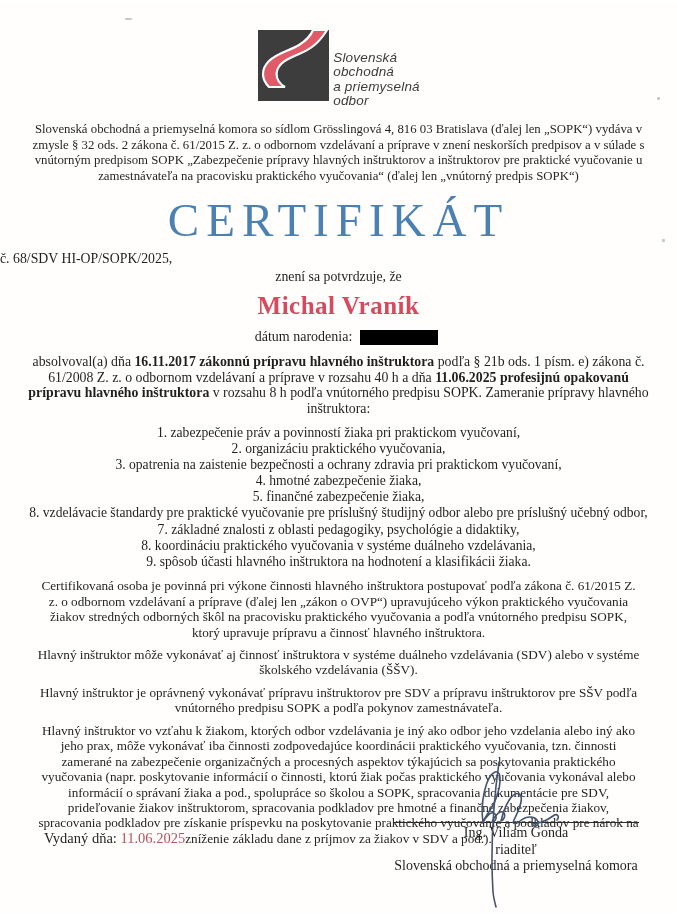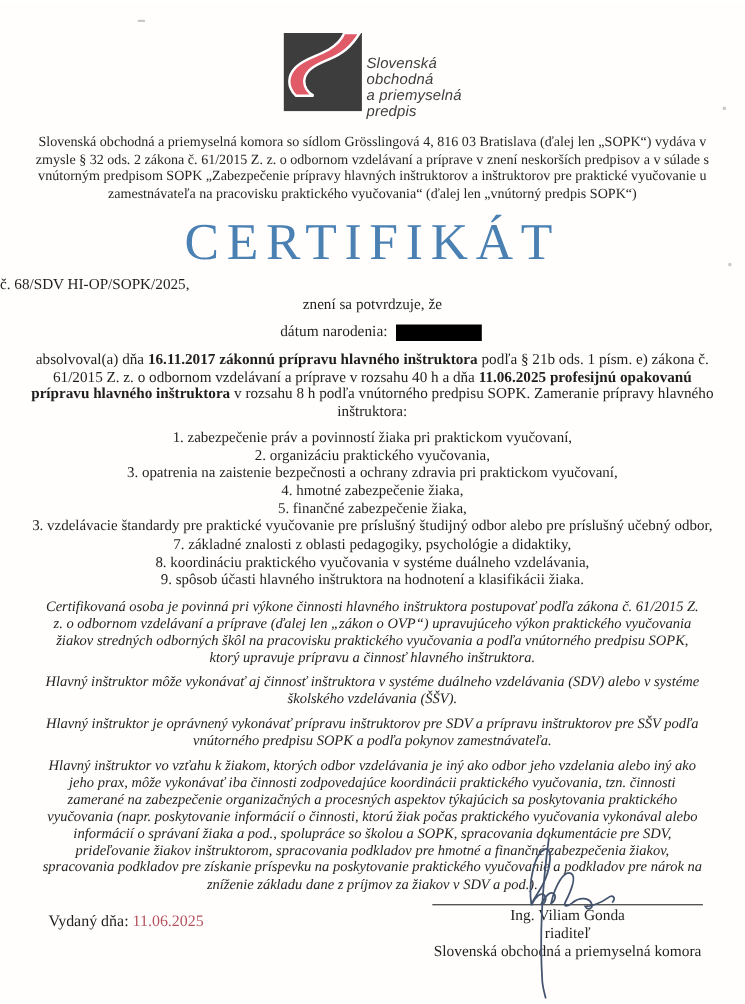--- a/index.html
+++ b/index.html
@@ -65,21 +65,20 @@
   .body-par b{font-weight:bold;}
   .goal-list{
     width:640px;margin:10px auto 0;
     text-align:center;
     font-size:13.6px;line-height:1.0;
   }
   .goal-list div{margin-bottom:2.5px;}
   
   .notes{
     width:604px;margin:10px auto 0;
-    font-style:italic;
     text-align:center;
     font-size:13.2px;line-height:1.17;
     color:#242424;
   }
   .notes p{margin:0 0 7px 0;}
   
   .footer{
     position:absolute;left:0;right:0;top:820px;
     display:flex;justify-content:space-between;
     padding:0 38px 0 44px;
@@ -111,46 +110,47 @@
 
   <div class="logo-row">
     <svg class="logo-mark" viewBox="0 0 73 73" aria-hidden="true">
       <rect x="1" y="1" width="71" height="71" fill="#3d3d3d"></rect>
       <path d="M56,1 L70,1 C62,14 54,20 42,25 C30,30 22,34 20,42 C18,50 24,56 28,58 L12,58 C4,50 4,40 12,32 C20,24 32,22 42,16 C50,11 54,6 56,1 Z" fill="#e15a68" stroke="#ffffff" stroke-width="2.2"></path>
     </svg>
     <div class="logo-text">
       <div>Slovenská</div>
       <div>obchodná</div>
       <div>a priemyselná</div>
-      <div>predpis</div>
+      <div>odbor</div>
     </div>
   </div>
 
   <div class="intro">Slovenská obchodná a priemyselná komora so sídlom Grösslingová 4, 816 03 Bratislava (ďalej len „SOPK“) vydáva v zmysle § 32 ods. 2 zákona č. 61/2015 Z. z. o odbornom vzdelávaní a príprave v znení neskorších predpisov a v súlade s vnútorným predpisom SOPK „Zabezpečenie prípravy hlavných inštruktorov a inštruktorov pre praktické vyučovanie u zamestnávateľa na pracovisku praktického vyučovania“ (ďalej len „vnútorný predpis SOPK“)</div>
 
   <div class="title">CERTIFIKÁT</div>
   <div class="cert-number">č. 68/SDV HI-OP/SOPK/2025,</div>
   <div class="confirm-line">znení sa potvrdzuje, že</div>
+  <div class="holder-name">Michal Vraník</div>
 
   <div class="dob-row">
     <span>dátum narodenia:</span>
     <span class="dob-redaction"></span>
   </div>
 
   <div class="body-par">
-    <span>absolvoval(a) dňa </span><b>16.11.2017 zákonnú prípravu hlavného inštruktora</b><span> podľa § 21b ods. 1 písm. e) zákona č. 61/2015 Z. z. o odbornom vzdelávaní a príprave v rozsahu 40 h a dňa </span><b>11.06.2025 profesijnú opakovanú prípravu hlavného inštruktora</b><span> v rozsahu 8 h podľa vnútorného predpisu SOPK. Zameranie prípravy hlavného inštruktora:</span>
+    <span>absolvoval(a) dňa </span><b>16.11.2017 zákonnú prípravu hlavného inštruktora</b><span> podľa § 21b ods. 1 písm. e) zákona č. 61/2008 Z. z. o odbornom vzdelávaní a príprave v rozsahu 40 h a dňa </span><b>11.06.2025 profesijnú opakovanú prípravu hlavného inštruktora</b><span> v rozsahu 8 h podľa vnútorného predpisu SOPK. Zameranie prípravy hlavného inštruktora:</span>
   </div>
 
   <div class="goal-list">
     <div>1. zabezpečenie práv a povinností žiaka pri praktickom vyučovaní,</div>
     <div>2. organizáciu praktického vyučovania,</div>
     <div>3. opatrenia na zaistenie bezpečnosti a ochrany zdravia pri praktickom vyučovaní,</div>
     <div>4. hmotné zabezpečenie žiaka,</div>
     <div>5. finančné zabezpečenie žiaka,</div>
-    <div>3. vzdelávacie štandardy pre praktické vyučovanie pre príslušný študijný odbor alebo pre príslušný učebný odbor,</div>
+    <div>8. vzdelávacie štandardy pre praktické vyučovanie pre príslušný študijný odbor alebo pre príslušný učebný odbor,</div>
     <div>7. základné znalosti z oblasti pedagogiky, psychológie a didaktiky,</div>
     <div>8. koordináciu praktického vyučovania v systéme duálneho vzdelávania,</div>
     <div>9. spôsob účasti hlavného inštruktora na hodnotení a klasifikácii žiaka.</div>
   </div>
 
   <div class="notes">
     <p>Certifikovaná osoba je povinná pri výkone činnosti hlavného inštruktora postupovať podľa zákona č. 61/2015 Z. z. o odbornom vzdelávaní a príprave (ďalej len „zákon o OVP“) upravujúceho výkon praktického vyučovania žiakov stredných odborných škôl na pracovisku praktického vyučovania a podľa vnútorného predpisu SOPK, ktorý upravuje prípravu a činnosť hlavného inštruktora.</p>
     <p>Hlavný inštruktor môže vykonávať aj činnosť inštruktora v systéme duálneho vzdelávania (SDV) alebo v systéme školského vzdelávania (ŠŠV).</p>
     <p>Hlavný inštruktor je oprávnený vykonávať prípravu inštruktorov pre SDV a prípravu inštruktorov pre SŠV podľa vnútorného predpisu SOPK a podľa pokynov zamestnávateľa.</p>
     <p>Hlavný inštruktor vo vzťahu k žiakom, ktorých odbor vzdelávania je iný ako odbor jeho vzdelania alebo iný ako jeho prax, môže vykonávať iba činnosti zodpovedajúce koordinácii praktického vyučovania, tzn. činnosti zamerané na zabezpečenie organizačných a procesných aspektov týkajúcich sa poskytovania praktického vyučovania (napr. poskytovanie informácií o činnosti, ktorú žiak počas praktického vyučovania vykonával alebo informácií o správaní žiaka a pod., spolupráce so školou a SOPK, spracovania dokumentácie pre SDV, prideľovanie žiakov inštruktorom, spracovania podkladov pre hmotné a finančné zabezpečenia žiakov, spracovania podkladov pre získanie príspevku na poskytovanie praktického vyučovanie a podkladov pre nárok na zníženie základu dane z príjmov za žiakov v SDV a pod.).</p>

